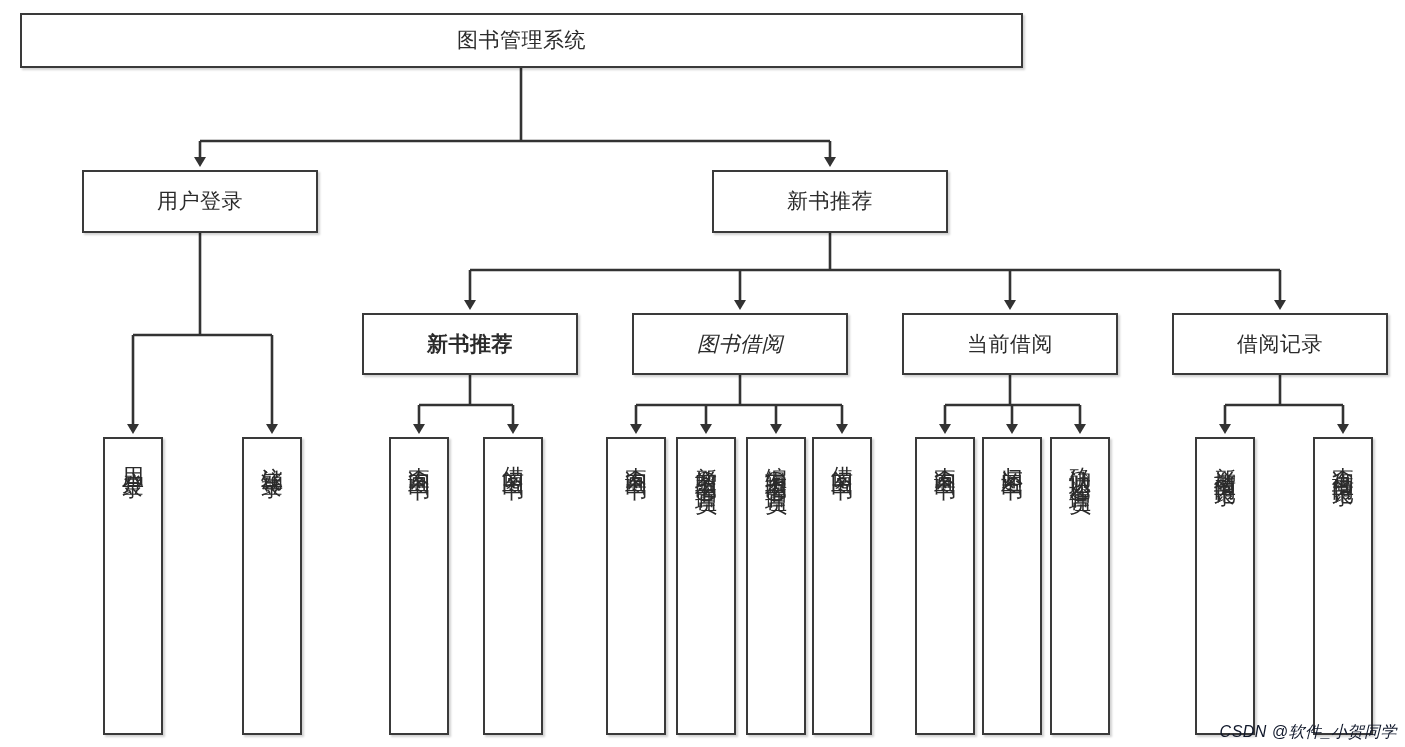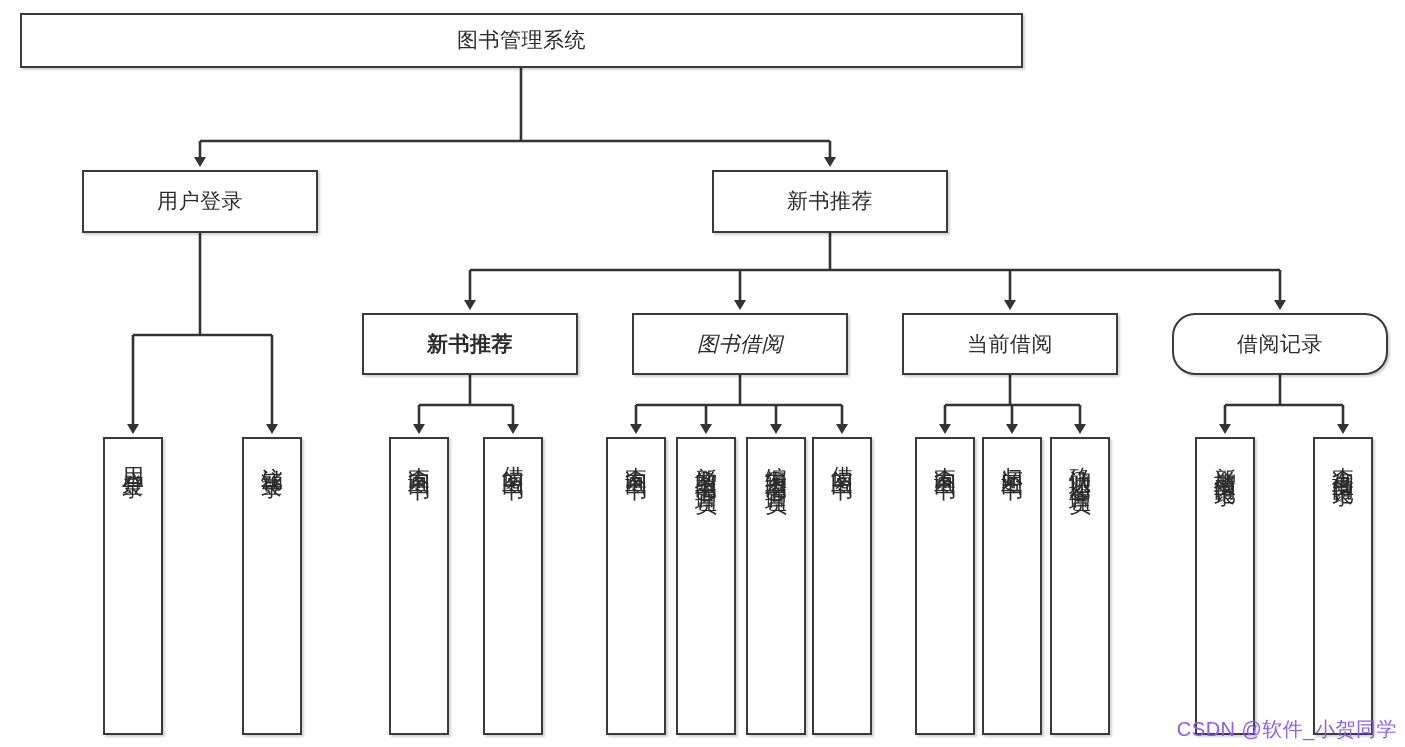--- a/index.html
+++ b/index.html
@@ -61,25 +61,26 @@
     text-orientation: upright;
     font-size: 22px;
     letter-spacing: 4px;
     line-height: 1;
     white-space: nowrap;
   }
   #watermark {
     position: absolute;
     right: 8px;
     bottom: 4px;
-    font-size: 20px;
-    color: #8b5cf6;
+    font-size: 16px;
+    color: #0f172a;
     letter-spacing: 0.5px;
     z-index: 5;
     white-space: nowrap;
+    font-style: italic;
   }
 </style>
 </head>
 <body>
 
 <div id="diagram-root">
 
   <svg id="edge-layer" viewBox="0 0 1405 747" xmlns="http://www.w3.org/2000/svg">
     <defs>
       <marker id="arrow" markerWidth="10" markerHeight="12" refX="1" refY="6" orient="auto" markerUnits="userSpaceOnUse">
@@ -143,21 +144,21 @@
 
   <div class="node h" style="left:362px; top:313px; width:216px; height:62px;font-weight:bold;">
     <span class="label">新书推荐</span>
   </div>
   <div class="node h" style="left:632px; top:313px; width:216px; height:62px;font-style:italic;">
     <span class="label">图书借阅</span>
   </div>
   <div class="node h" style="left:902px; top:313px; width:216px; height:62px;">
     <span class="label">当前借阅</span>
   </div>
-  <div class="node h" style="left:1172px; top:313px; width:216px; height:62px;border-radius:23px;">
+  <div class="node h" style="left:1172px; top:313px; width:216px; height:62px;">
     <span class="label">借阅记录</span>
   </div>
 
   <div class="node v" style="left:103px; top:437px; width:60px; height:298px;">
     <span class="label">用户登录</span>
   </div>
   <div class="node v" style="left:242px; top:437px; width:60px; height:298px;">
     <span class="label">注销登录</span>
   </div>
 

